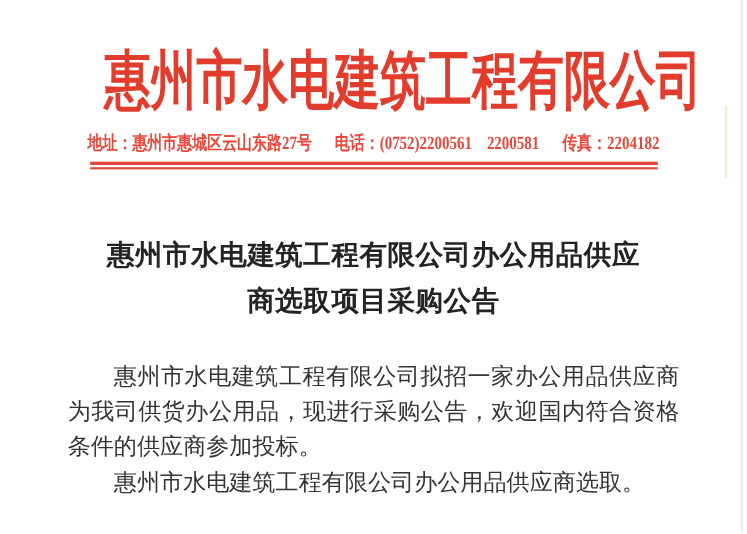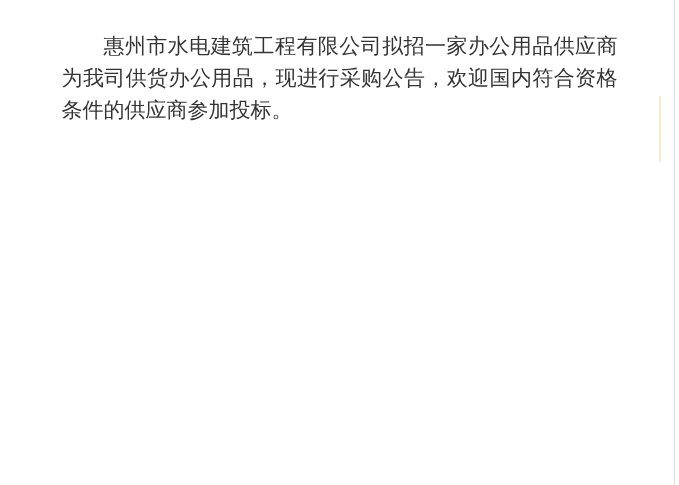--- a/index.html
+++ b/index.html
@@ -95,22 +95,41 @@
     width: 2px;
     height: 66px;
     background: #f3edc9;
   }
 </style>
 </head>
 <body>
 
 <div class="page">
 
+  <div class="letterhead">
+    <div class="company-name">惠州市水电建筑工程有限公司</div>
 
+    <div class="contact-line">
+      <span>地址：惠州市惠城区云山东路27号</span>
+      <span>电话：(0752)2200561　2200581</span>
+      <span>传真：2204182</span>
+    </div>
+
+    <div class="rule-wrap">
+      <div class="rule-thick"></div>
+      <div class="rule-thin"></div>
+    </div>
+  </div>
+
+  <div class="doc-title">
+    <div>惠州市水电建筑工程有限公司办公用品供应</div>
+    <div>商选取项目采购公告</div>
+  </div>
 
   <div class="doc-body">
     <p>惠州市水电建筑工程有限公司拟招一家办公用品供应商为我司供货办公用品，现进行采购公告，欢迎国内符合资格条件的供应商参加投标。</p>
+    <p>惠州市水电建筑工程有限公司办公用品供应商选取。</p>
   </div>
 
   <div class="scan-streak-yellow"></div>
   <div class="scan-edge-right"></div>
 
 </div>
 
 </body></html>

